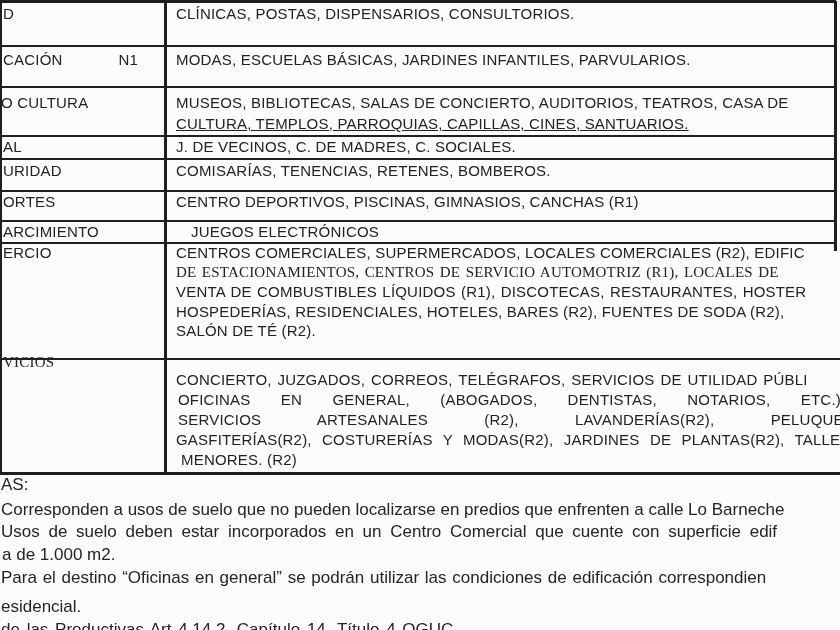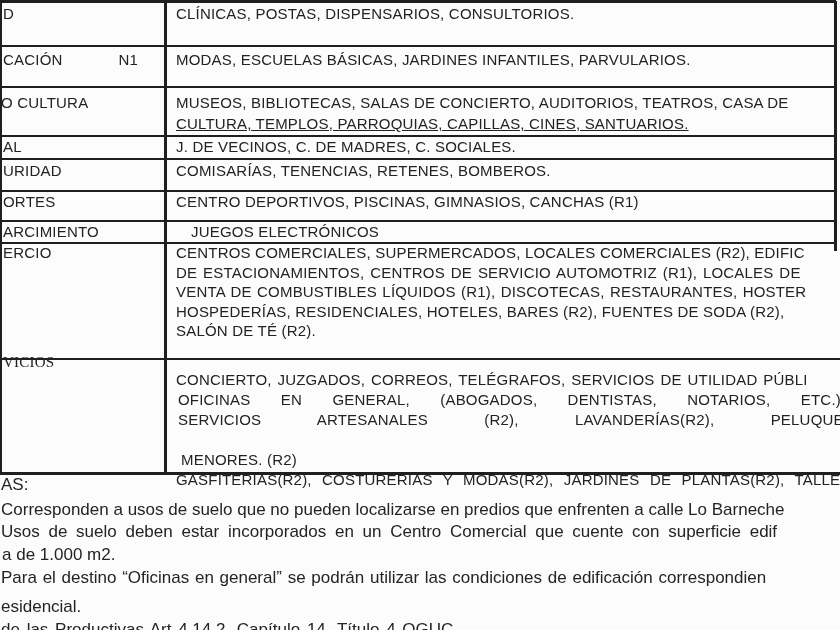--- a/index.html
+++ b/index.html
@@ -74,29 +74,29 @@
   <div class="t" style="left:176px;top:5px;">CLÍNICAS, POSTAS, DISPENSARIOS, CONSULTORIOS.</div>
   <div class="t" style="left:176px;top:51px;">MODAS, ESCUELAS BÁSICAS, JARDINES INFANTILES, PARVULARIOS.</div>
   <div class="t" style="left:176px;top:94px;text-align:center;">MUSEOS, BIBLIOTECAS, SALAS DE CONCIERTO, AUDITORIOS, TEATROS, CASA DE</div>
   <div class="t" style="left:176px;top:115px;text-decoration:underline;">CULTURA, TEMPLOS, PARROQUIAS, CAPILLAS, CINES, SANTUARIOS.</div>
   <div class="t" style="left:176px;top:138px;">J. DE VECINOS, C. DE MADRES, C. SOCIALES.</div>
   <div class="t" style="left:176px;top:162px;">COMISARÍAS, TENENCIAS, RETENES, BOMBEROS.</div>
   <div class="t" style="left:176px;top:193px;">CENTRO DEPORTIVOS, PISCINAS, GIMNASIOS, CANCHAS (R1)</div>
   <div class="t" style="left:184px;top:223px;margin-left:7px;">JUEGOS ELECTRÓNICOS</div>
 
   <div class="t" style="left:176px;top:244px;">CENTROS COMERCIALES, SUPERMERCADOS, LOCALES COMERCIALES (R2), EDIFIC</div>
-  <div class="t" style="left:176px;top:264px;word-spacing:1.5px;">DE ESTACIONAMIENTOS, CENTROS DE SERVICIO AUTOMOTRIZ (R1), LOCALES DE</div>
+  <div class="t" style="left:176px;top:264px;word-spacing:1.5px;font-family:Liberation Serif, serif;">DE ESTACIONAMIENTOS, CENTROS DE SERVICIO AUTOMOTRIZ (R1), LOCALES DE</div>
   <div class="t" style="left:176px;top:283px;word-spacing:1px;">VENTA DE COMBUSTIBLES LÍQUIDOS (R1), DISCOTECAS, RESTAURANTES, HOSTER</div>
   <div class="t" style="left:176px;top:303px;">HOSPEDERÍAS, RESIDENCIALES, HOTELES, BARES (R2), FUENTES DE SODA (R2),</div>
   <div class="t" style="left:176px;top:322px;">SALÓN DE TÉ (R2).</div>
 
   <div class="t" style="left:176px;top:371px;word-spacing:1.5px;">CONCIERTO, JUZGADOS, CORREOS, TELÉGRAFOS, SERVICIOS DE UTILIDAD PÚBLI</div>
   <div class="t" style="left:178px;top:391px;word-spacing:26px;">OFICINAS EN GENERAL, (ABOGADOS, DENTISTAS, NOTARIOS, ETC.), BAN</div>
   <div class="t" style="left:178px;top:411px;word-spacing:52px;">SERVICIOS ARTESANALES (R2), LAVANDERÍAS(R2), PELUQUERÍA</div>
-  <div class="t" style="left:176px;top:431px;word-spacing:6px;margin-top:40px;">GASFITERÍAS(R2), COSTURERÍAS Y MODAS(R2), JARDINES DE PLANTAS(R2), TALLE</div>
+  <div class="t" style="left:176px;top:431px;word-spacing:6px;">GASFITERÍAS(R2), COSTURERÍAS Y MODAS(R2), JARDINES DE PLANTAS(R2), TALLE</div>
   <div class="t" style="left:181px;top:451px;">MENORES. (R2)</div>
 
   <div class="note" style="left:1px;top:474px;">AS:</div>
   <div class="note" style="left:1px;top:499px;">Corresponden a usos de suelo que no pueden localizarse en predios que enfrenten a calle Lo Barneche</div>
   <div class="note" style="left:1px;top:521px;word-spacing:4px;">Usos de suelo deben estar incorporados en un Centro Comercial que cuente con superficie edif</div>
   <div class="note" style="left:2px;top:544px;">a de 1.000 m2.</div>
   <div class="note" style="left:1px;top:567px;word-spacing:1px;">Para el destino “Oficinas en general” se podrán utilizar las condiciones de edificación correspondien</div>
   <div class="note" style="left:1px;top:596px;">esidencial.</div>
   <div class="note" style="left:1px;top:619px;word-spacing:2px;">de las Productivas Art 4.14.2, Capítulo 14, Título 4 OGUC</div>
 

